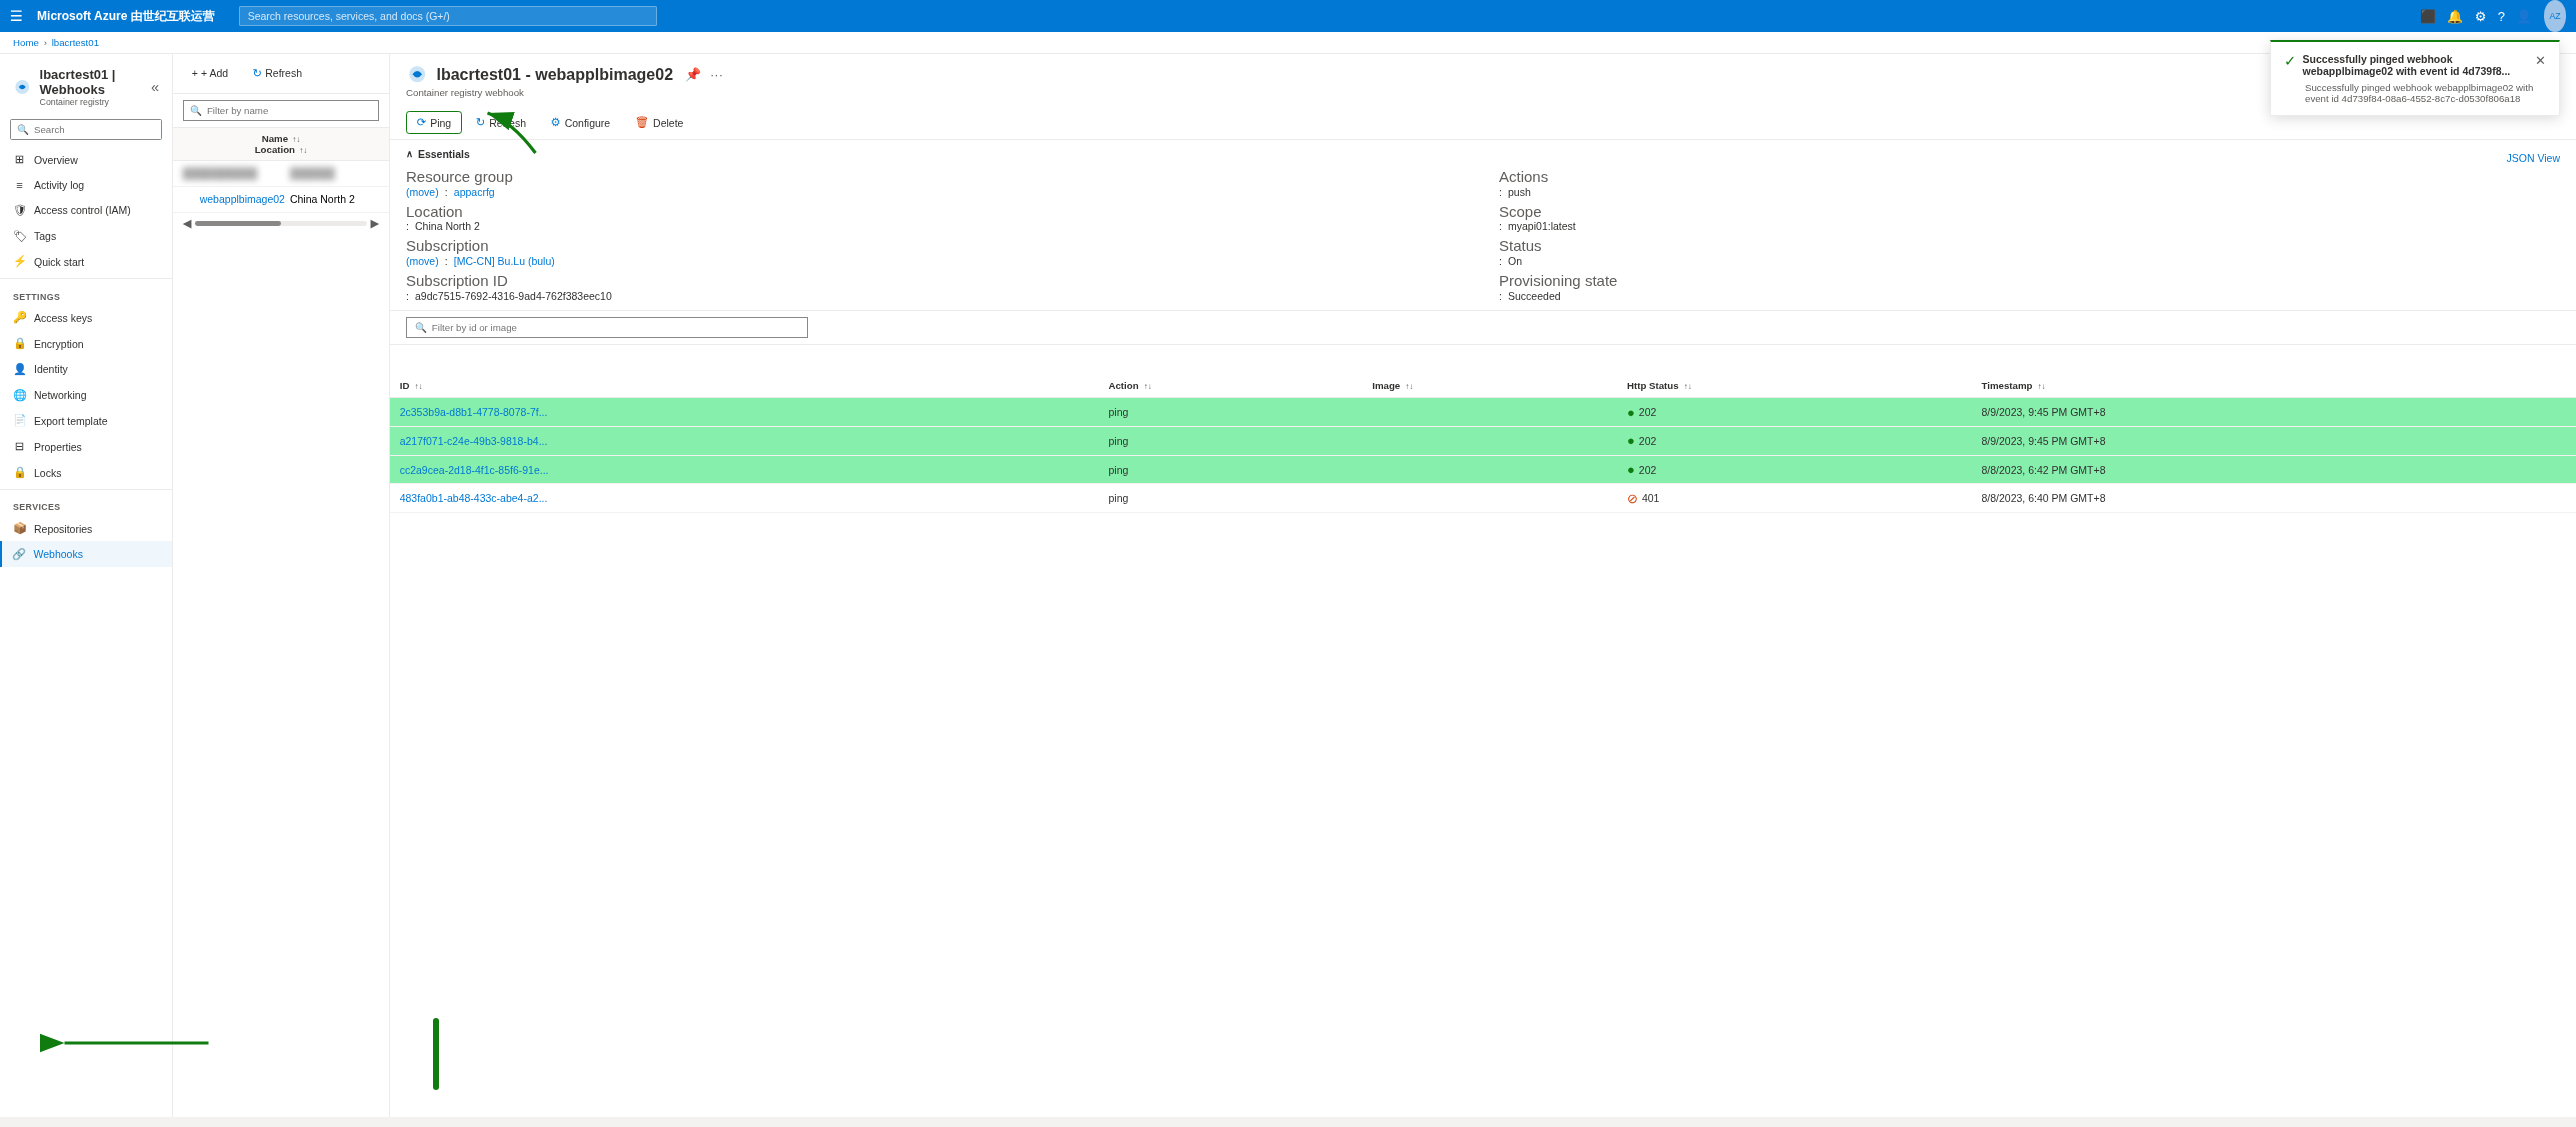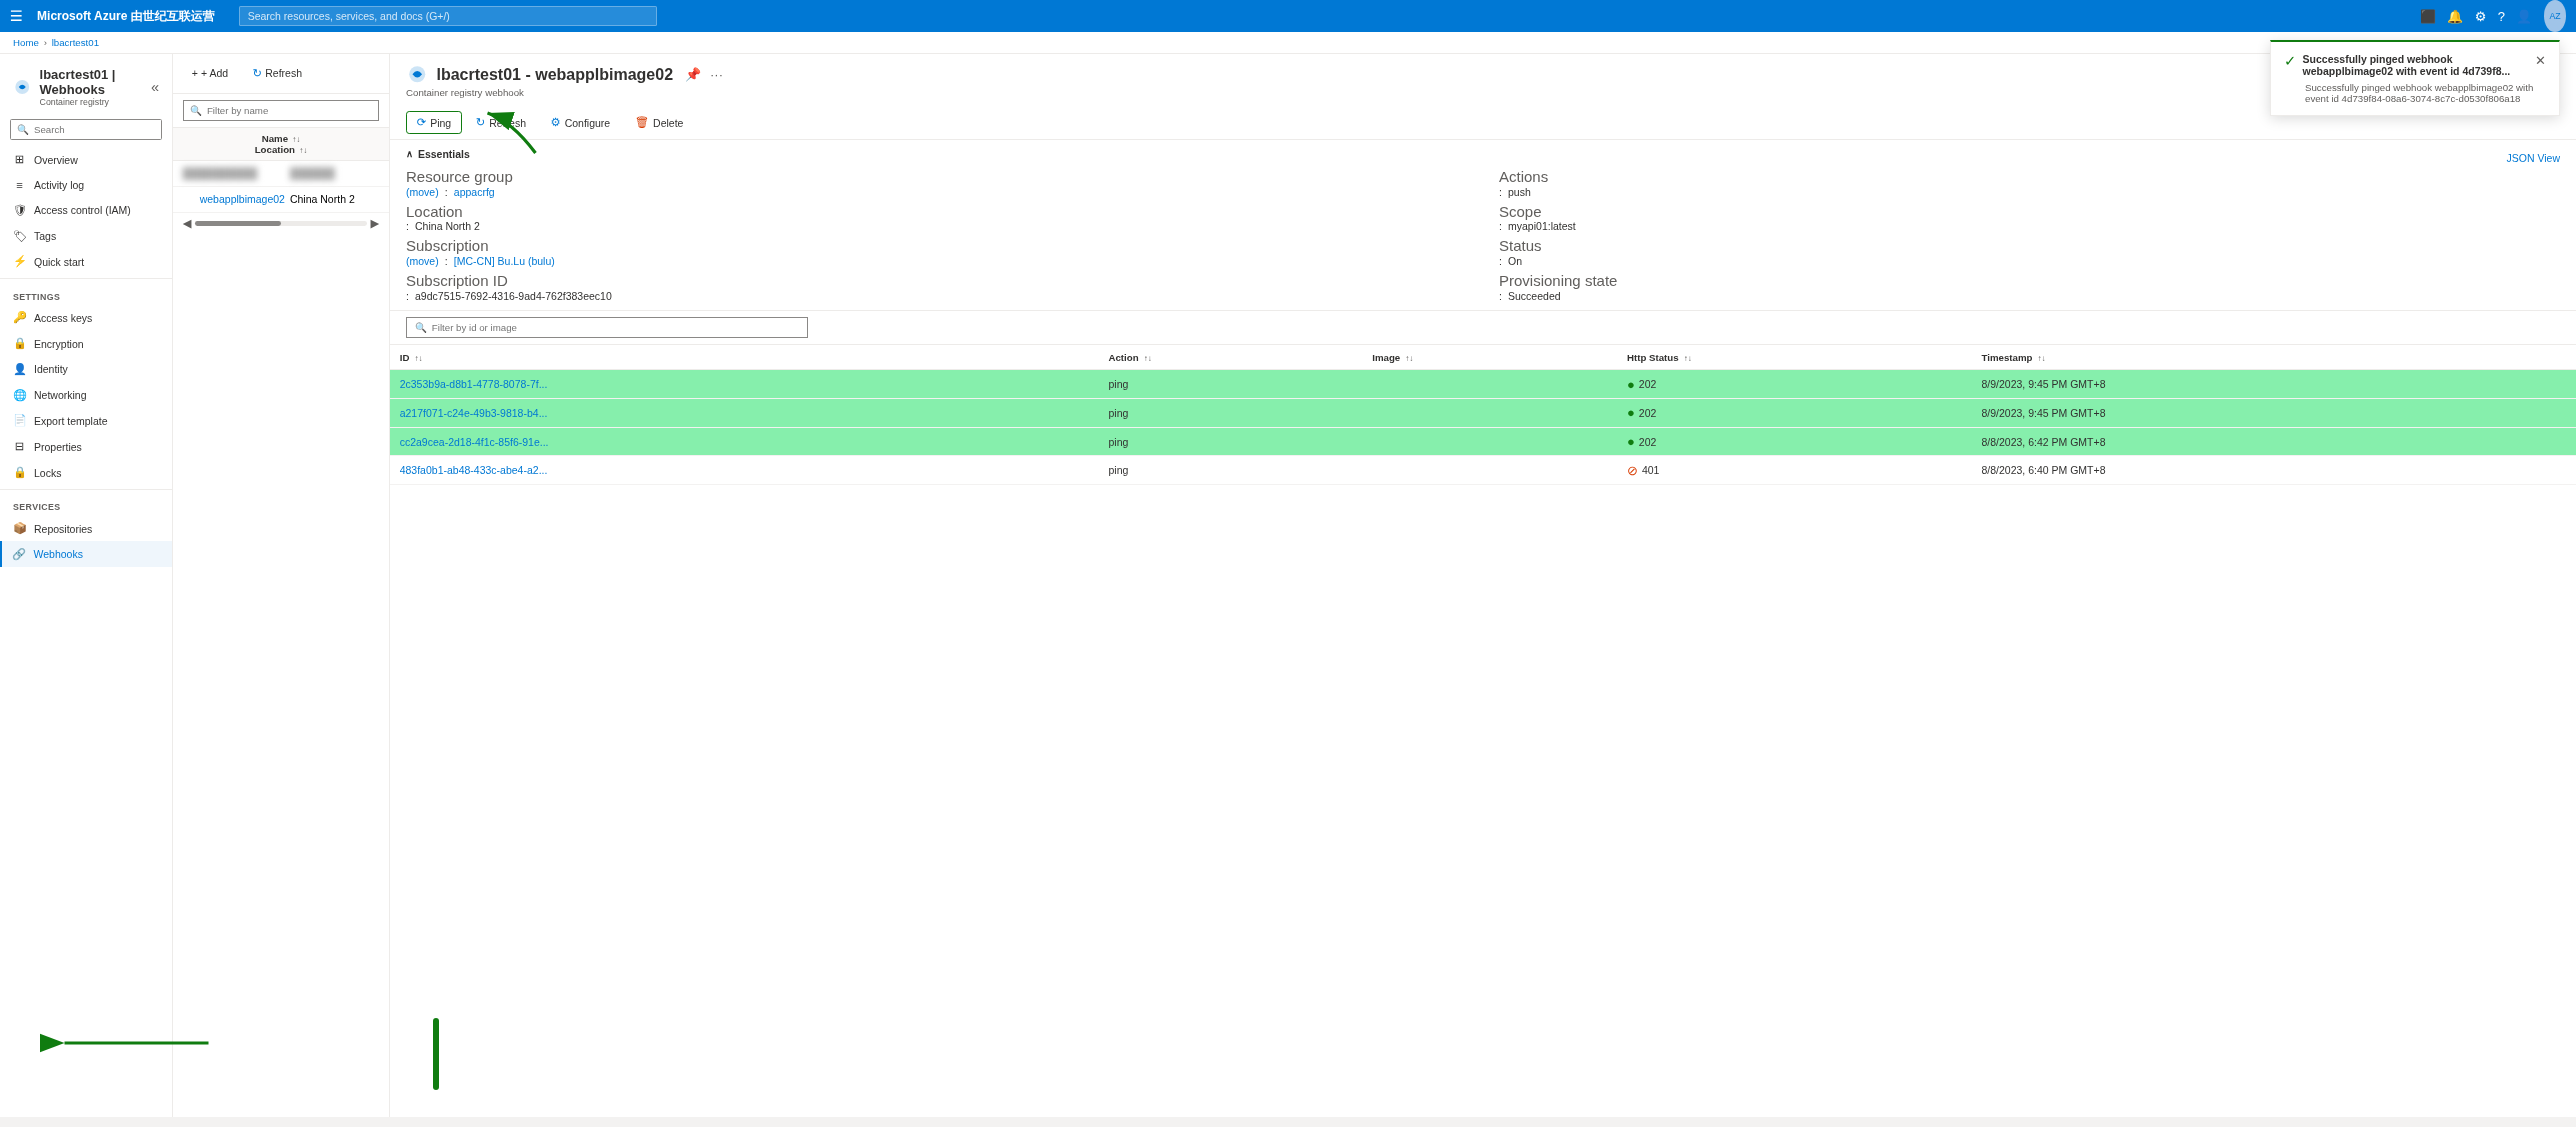--- a/index.html
+++ b/index.html
@@ -266,21 +266,21 @@
       padding: 4px 8px;
       font-size: 9.7px;
       display: flex;
       align-items: center;
       gap: 4.8px;
       max-width: 402px;
     }
     .table-filter input { border: none; outline: none; font-size: 9.7px; width: 100%; }
 
     .table-container { overflow-y: auto; flex: 1; }
-    .data-table { width: 100%; border-collapse: collapse; }
+    .data-table { width: 100%; border-collapse: collapse; margin-top: 28px; }
     .data-table th {
       padding: 6.4px 9.7px;
       text-align: left;
       font-size: 9.7px;
       font-weight: 600;
       color: #323130;
       border-bottom: 0.8px solid #edebe9;
       background: white;
       white-space: nowrap;
     }
@@ -640,21 +640,21 @@
   </div>
 
 </div>
 
 <div class="toast">
   <div class="toast-header">
     <span class="toast-icon">✓</span>
     <span class="toast-title">Successfully pinged webhook webapplbimage02 with event id 4d739f8...</span>
     <span class="toast-close">✕</span>
   </div>
-  <div class="toast-body">Successfully pinged webhook webapplbimage02 with event id 4d739f84-08a6-3074-8c7c-d0530f806a18</div>
+  <div class="toast-body">Successfully pinged webhook webapplbimage02 with event id 4d739f84-08a6-4552-8c7c-d0530f806a18</div>
 </div>
 
 <svg style="position:fixed;top:97px;left:471px;width:129px;height:64px;pointer-events:none;z-index:100;" viewBox="0 0 160 80" width="129" height="64">
   <path d="M 80 70 Q 50 30 20 20" stroke="#107c10" stroke-width="4" fill="none" marker-end="url(#arrowhead)"></path>
   <defs>
     <marker id="arrowhead" markerWidth="8" markerHeight="6" refX="8" refY="3" orient="auto">
       <polygon points="0 0, 8 3, 0 6" fill="#107c10"></polygon>
     </marker>
   </defs>
 </svg>

